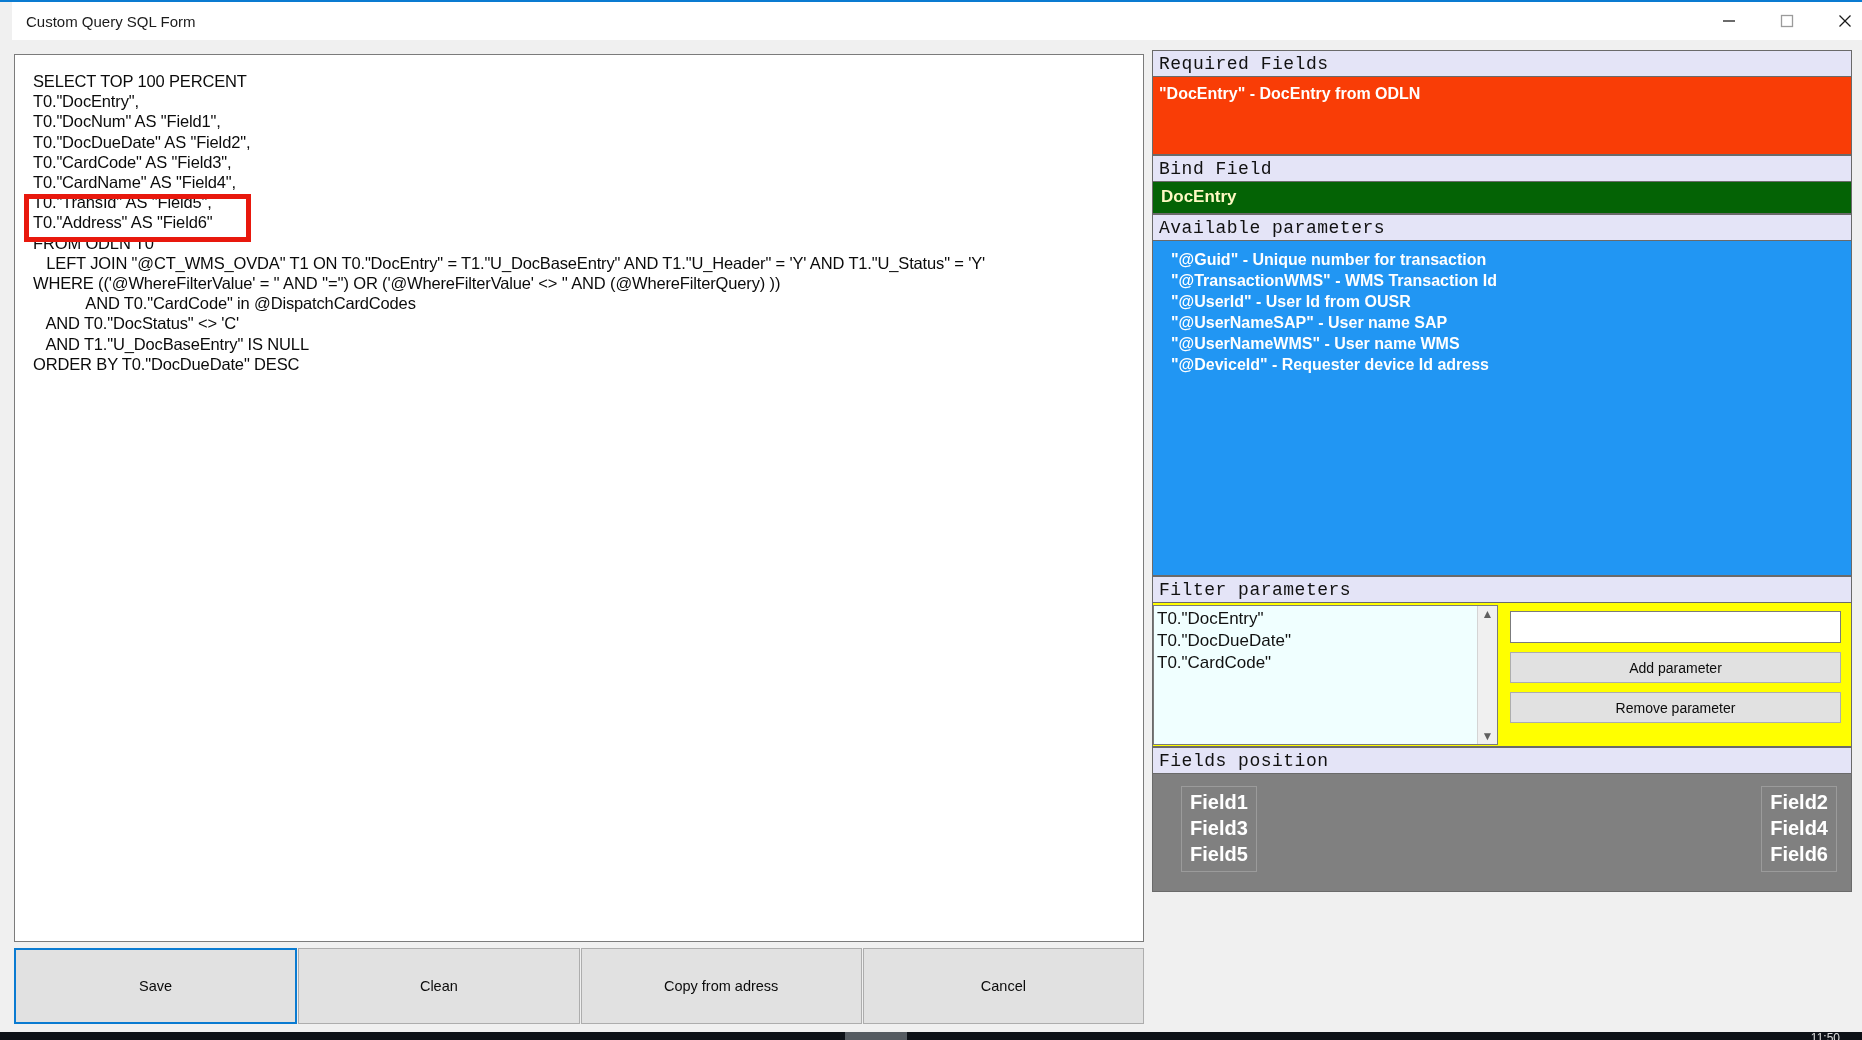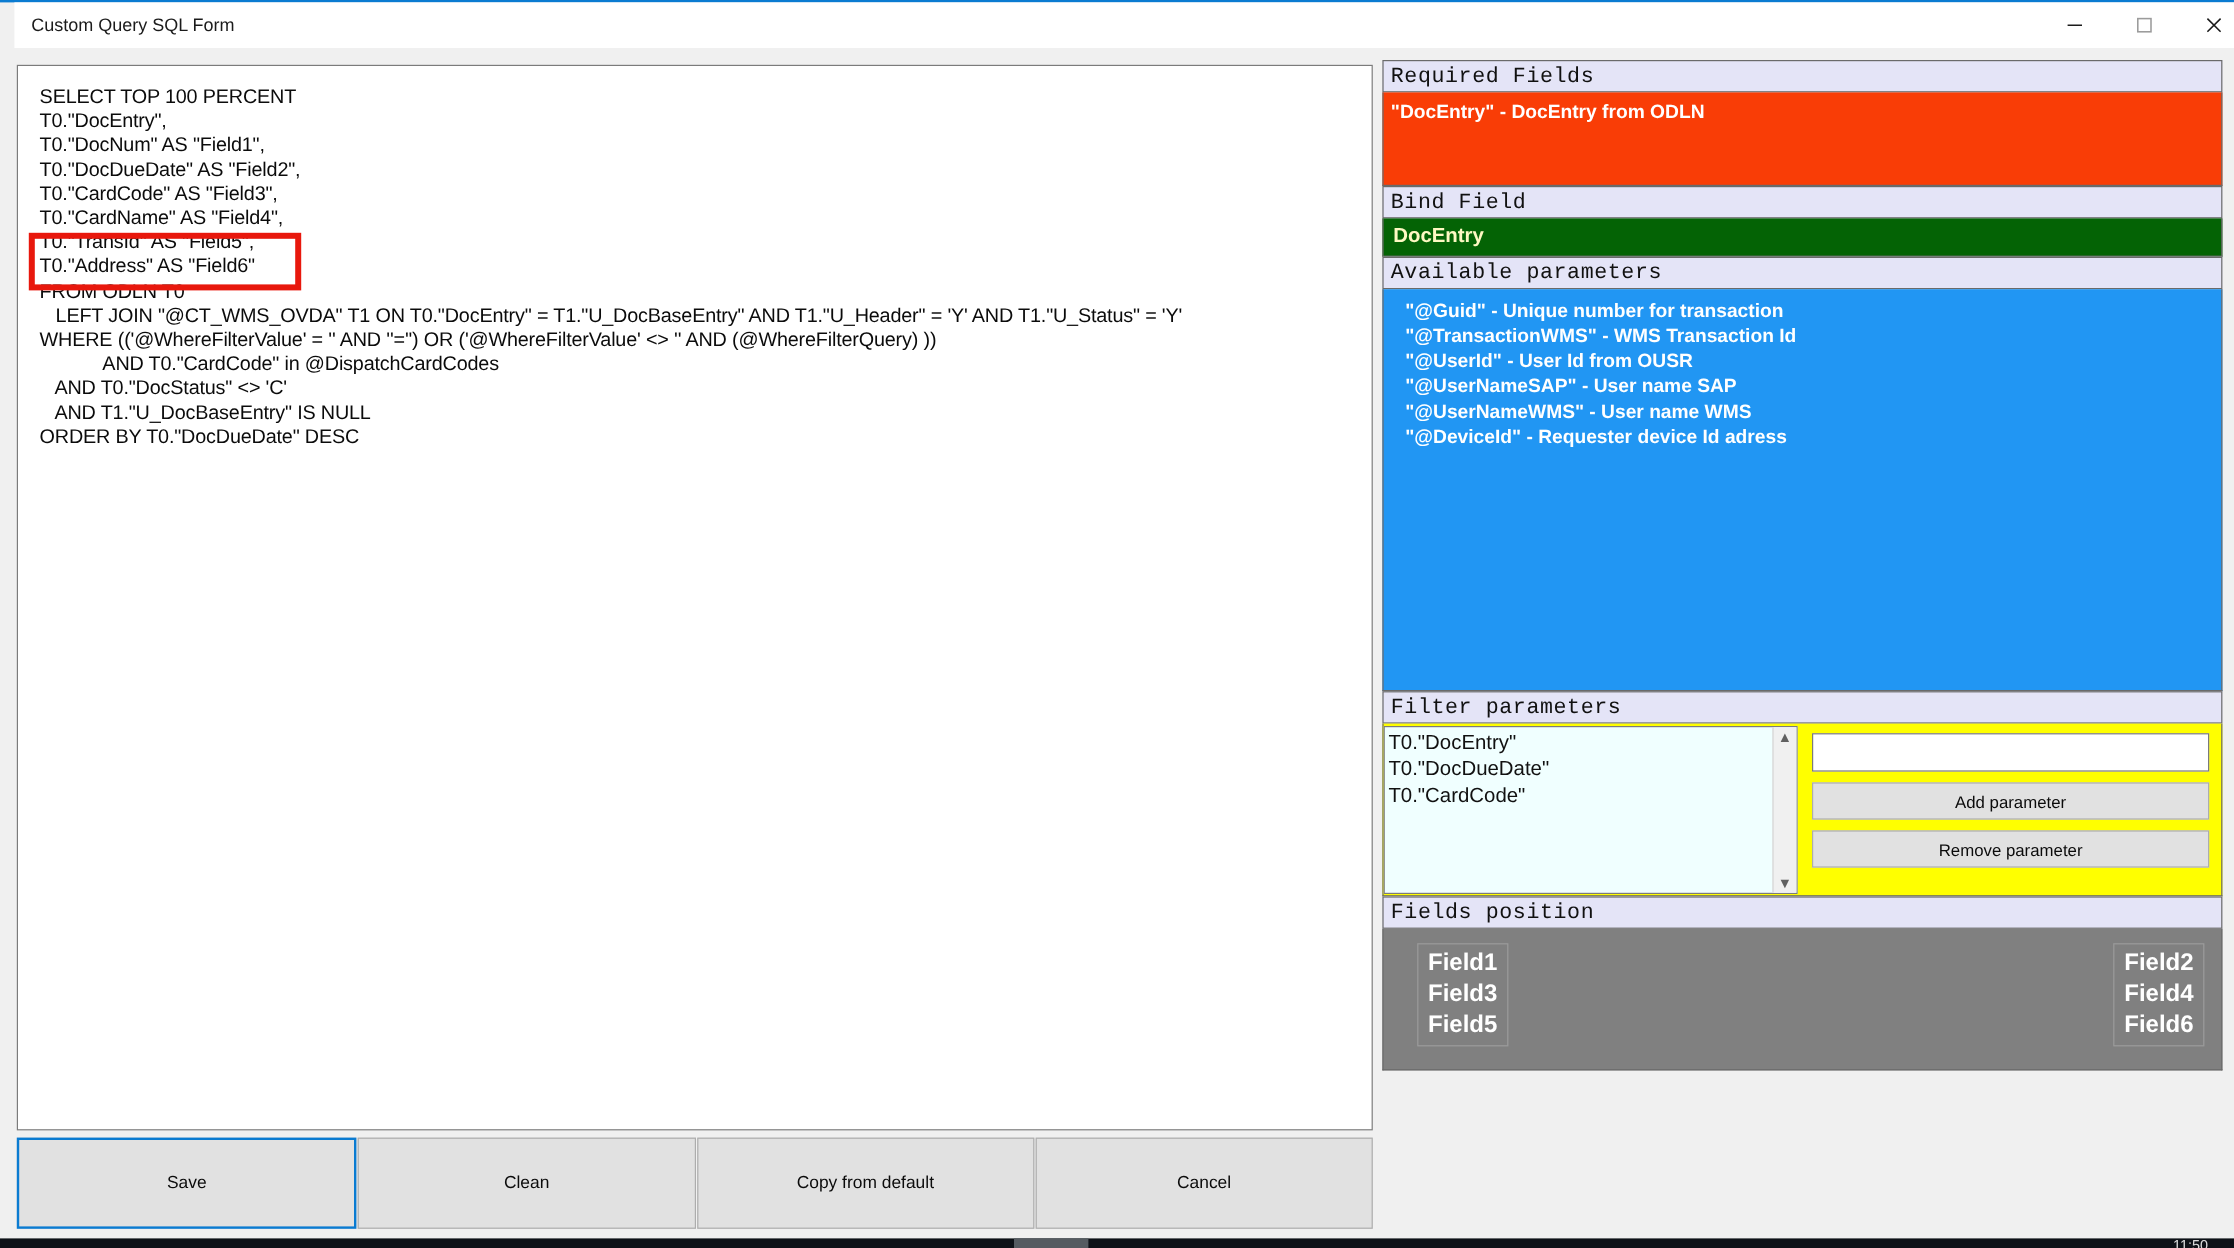--- a/index.html
+++ b/index.html
@@ -368,21 +368,21 @@
             AND T0."CardCode" in @DispatchCardCodes
    AND T0."DocStatus" &lt;&gt; 'C'
    AND T1."U_DocBaseEntry" IS NULL
 ORDER BY T0."DocDueDate" DESC</pre>
       <div id="annotation-box"></div>
     </div>
 
     <div id="button-bar">
       <div class="form-button default">Save</div>
       <div class="form-button">Clean</div>
-      <div class="form-button">Copy from default</div>
+      <div class="form-button">Copy from adress</div>
       <div class="form-button">Cancel</div>
     </div>
 
     <div id="right-panel">
 
       <div class="section-header">Required Fields</div>
       <div class="list-body" id="required-fields-body">
         <div class="list-line">"DocEntry" - DocEntry from ODLN</div>
       </div>
 

